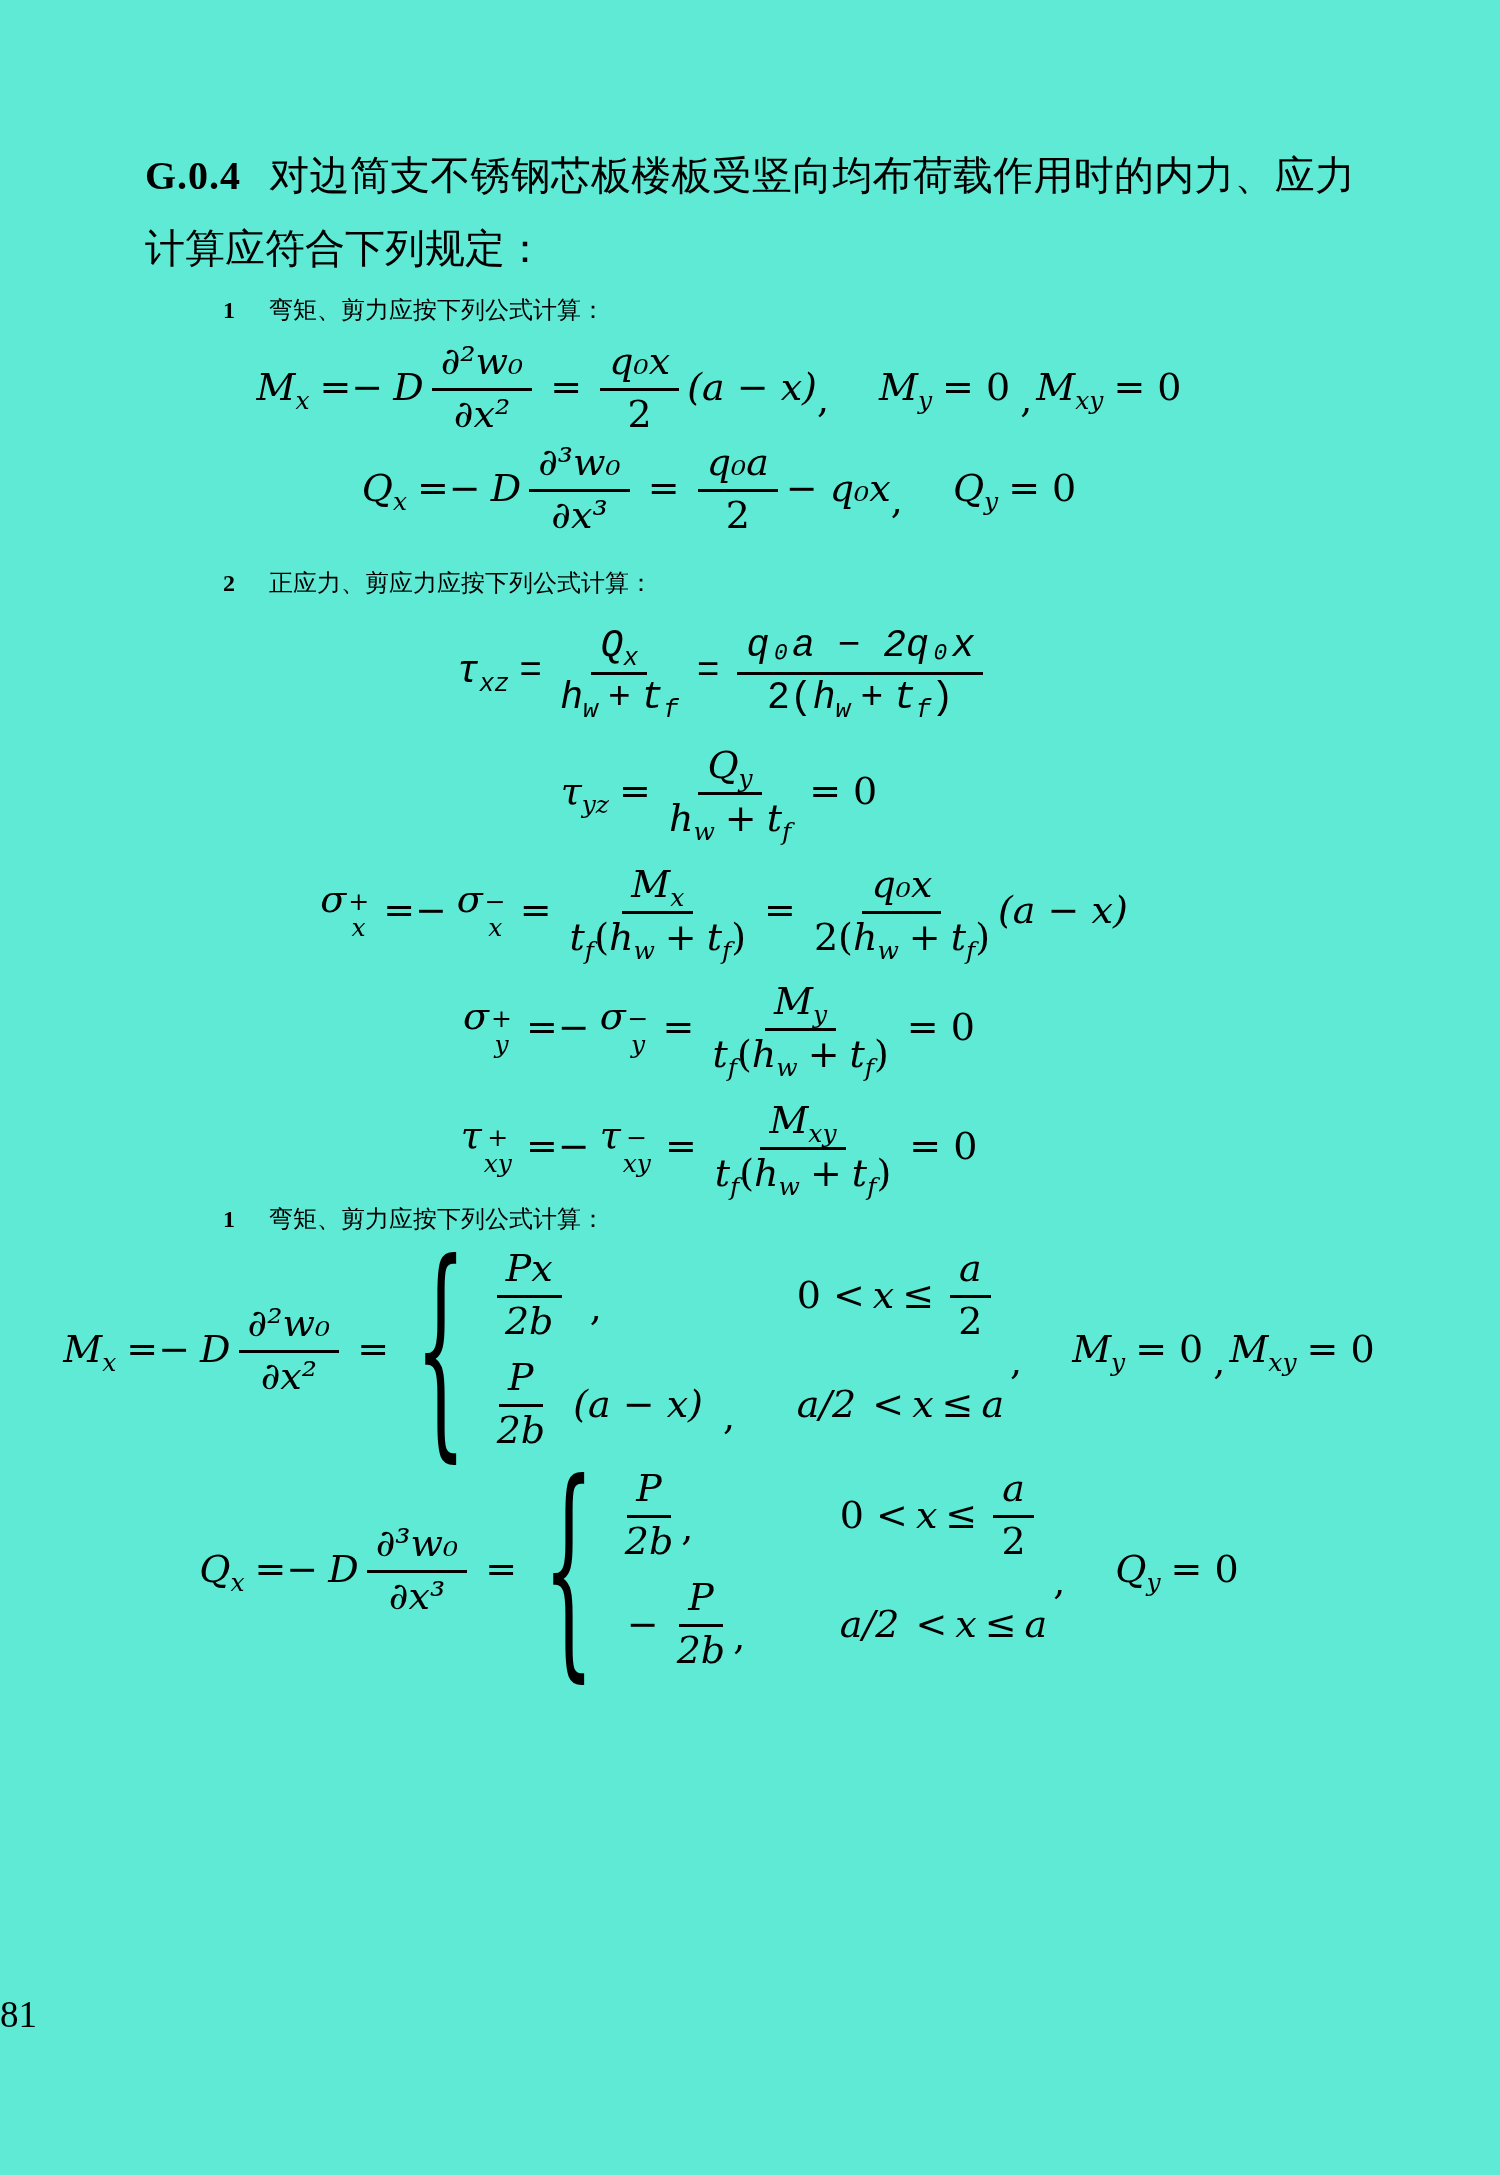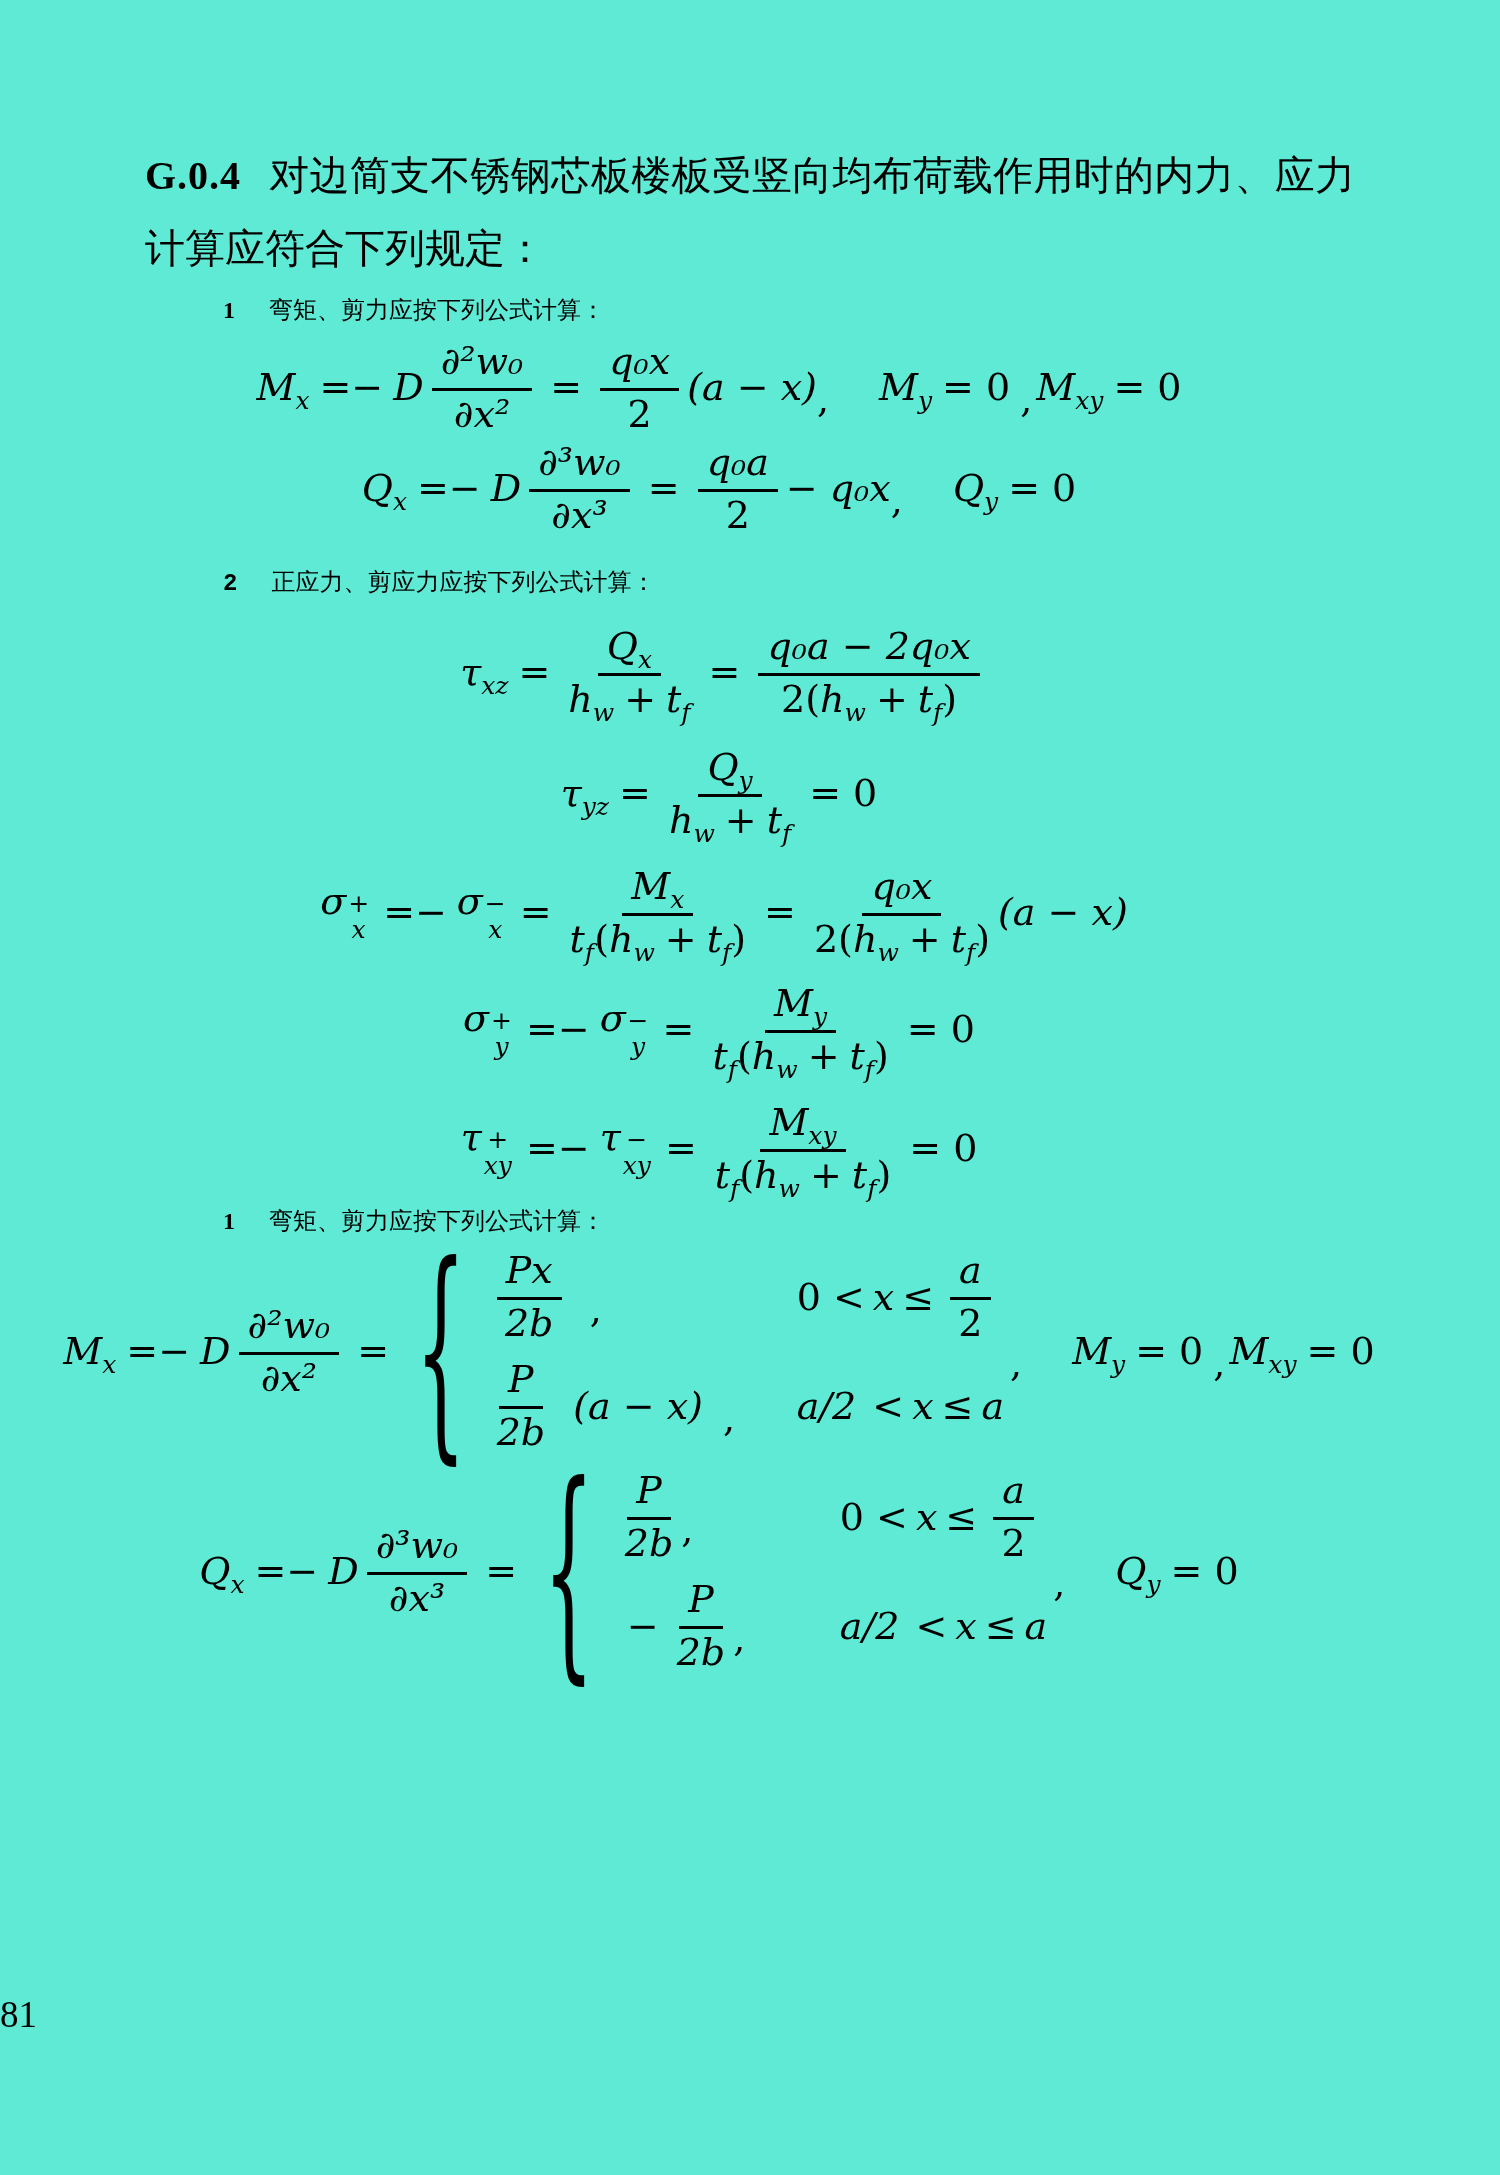--- a/index.html
+++ b/index.html
@@ -15,31 +15,31 @@
   .content { padding:140px 145px 0 145px; }
 
   
   .para {
     font-size:40px; line-height:1.82; margin:0;
     text-align:justify;
   }
   .sec-label { font-weight:bold; margin-right:28px; letter-spacing:1px; }
   .item { font-size:24px; line-height:1.55; margin:6px 0 0 0; padding-left:78px; }
   .item-num { font-weight:bold; margin-right:34px; }
-  .mt-para { margin-top:28px;font-family:Liberation Mono, monospace; }
+  .mt-para { margin-top:28px; }
 
   
   .math-row {
     display:flex; justify-content:center; align-items:center;
     font-family:"DejaVu Serif","Liberation Serif",serif;
     font-size:38px; transform:translateX(-26px);
   }
   .f1 { margin-top:10px; }
   .f2 { margin-top:4px; }
-  .f3 { margin-top:22px; }
+  .f3 { margin-top:22px;font-family:Liberation Mono, monospace; }
   .f4 { margin-top:24px; }
   .f5 { margin-top:22px; }
   .f6 { margin-top:20px; }
   .f7 { margin-top:22px; }
   .f8 { margin-top:8px; }
   .f9 { margin-top:14px; }
 
   .mi { font-style:italic; }
   .mn { font-style:normal; }
   .mo { font-style:normal; margin:0 10px; white-space:nowrap; }

